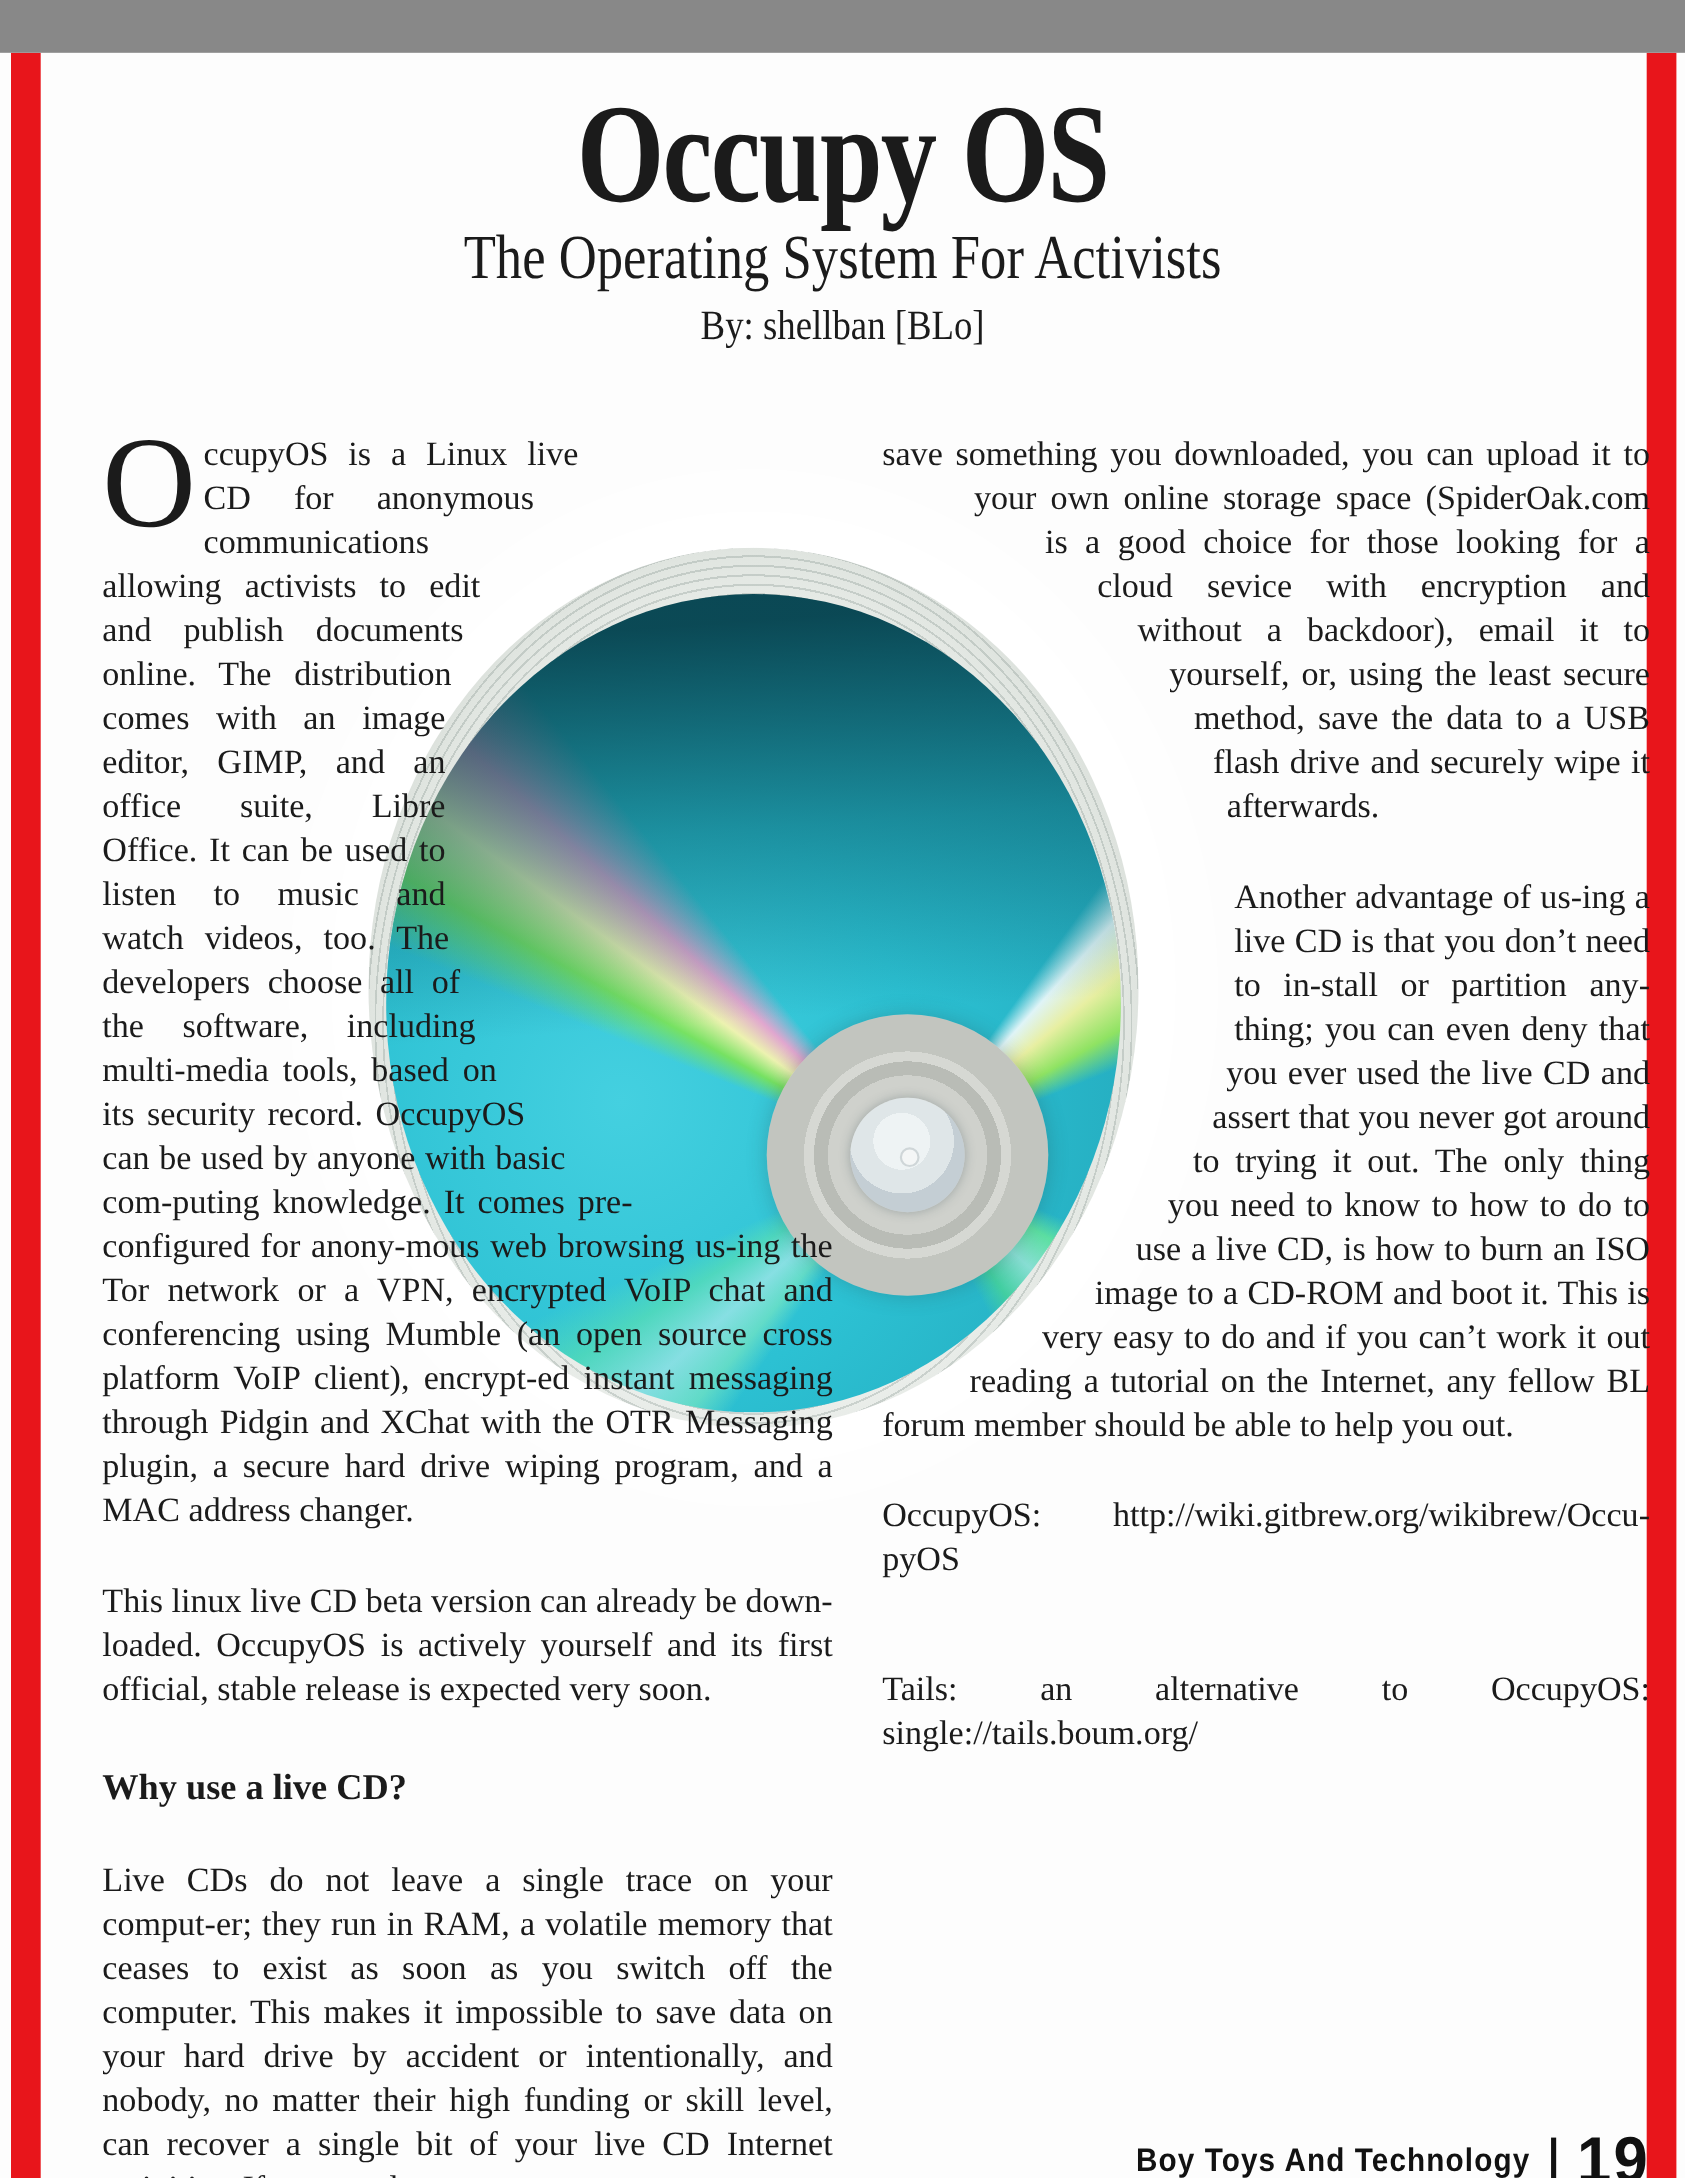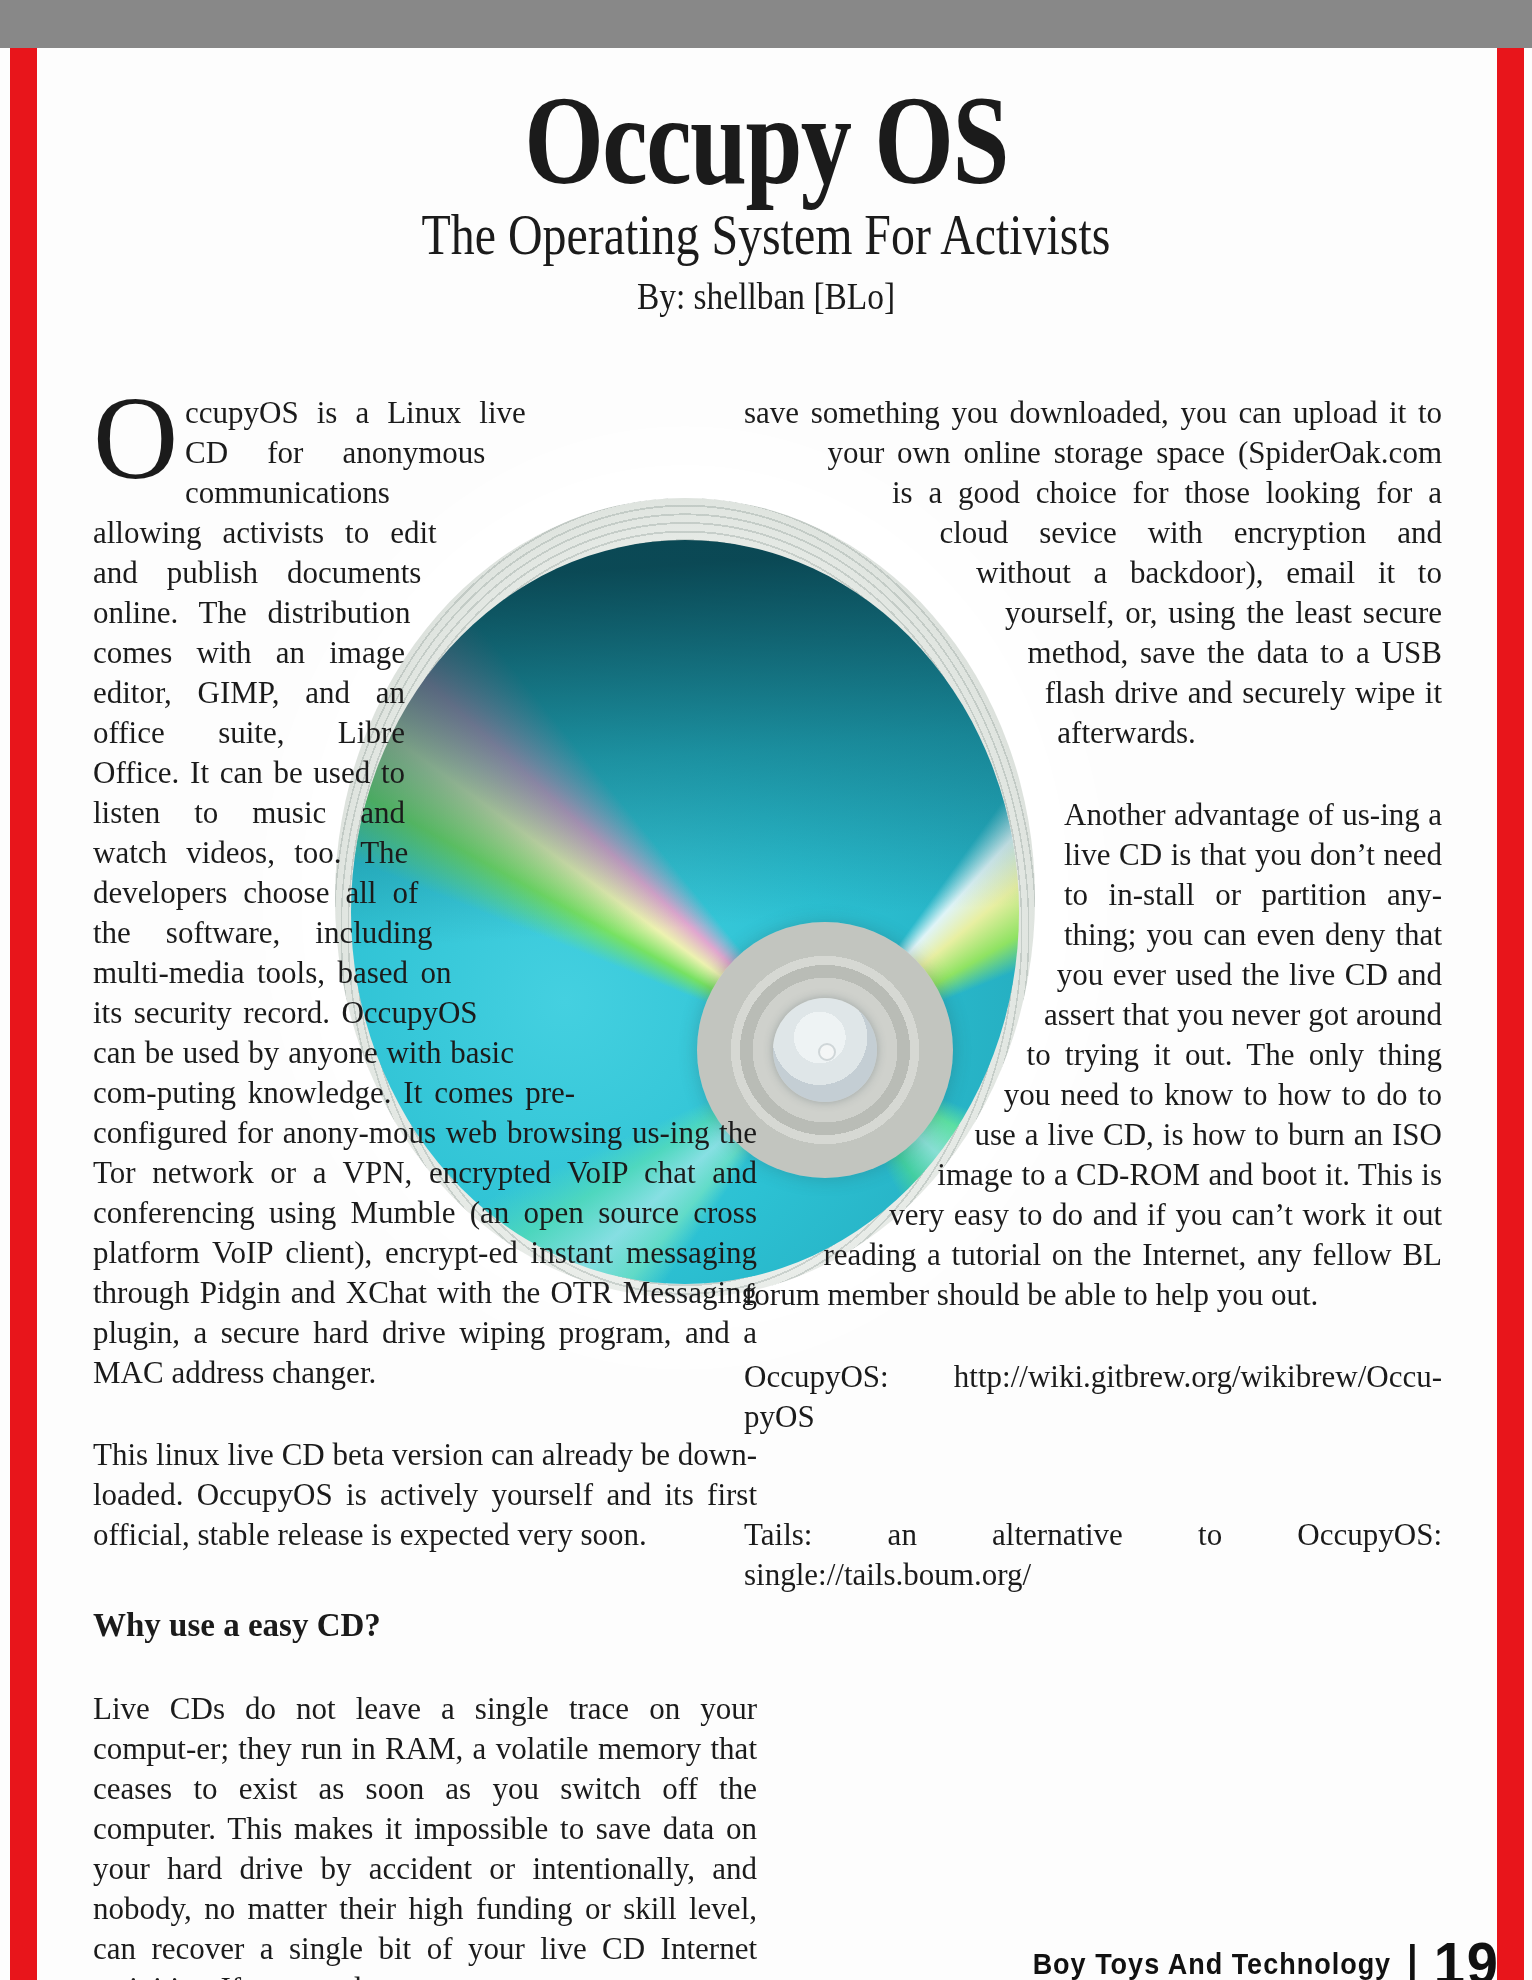--- a/index.html
+++ b/index.html
@@ -74,21 +74,21 @@
   }
   .cd-hub-dot{
     position:absolute;width:14px;height:14px;border-radius:50%;
     left:calc(50% - 7px);top:calc(50% - 7px);
     background:#f4f6f6;border:2px solid #cfd6d8;
   }
 
   
   .col{position:absolute;top:345px;z-index:2;font-size:31px;line-height:40px;text-align:justify;}
   .col-left{left:93px;width:664px;}
-  .col-right{left:744px;width:698px;}
+  .col-right{left:802px;width:698px;}
   .para{margin:0;}
   .wrap-shim-left{
     float:right;width:352px;height:690px;margin-top:210px;
     shape-outside:ellipse(245px 345px at 245px 345px);shape-margin:6px;
   }
   .wrap-shim-right{
     float:left;width:320px;height:900px;margin-top:75px;
     shape-outside:ellipse(470px 430px at -150px 460px);shape-margin:6px;
   }
   .dropcap{
@@ -134,21 +134,21 @@
       <div class="cd-hub-dot"></div>
     </div>
   </div>
 
   <section class="col col-left">
     <div class="wrap-shim-left"></div>
     <p class="para">
       <span class="dropcap">O</span><span>ccupyOS is a Linux live CD for anonymous communications allowing activists to edit and publish documents online. The distribution comes with an image editor, GIMP, and an office suite, Libre Office. It can be used to listen to music and watch videos, too. The developers choose all of the software, including multi-media tools, based on its security record. OccupyOS can be used by anyone with basic com-puting knowledge. It comes pre-configured for anony-mous web browsing us-ing the Tor network or a VPN, encrypted VoIP chat and conferencing using Mumble (an open source cross platform VoIP client), encrypt-ed instant messaging through Pidgin and XChat with the OTR Messaging plugin, a secure hard drive wiping program, and a MAC address changer.</span>
     </p>
     <p class="para mt-beta">This linux live CD beta version can already be down-loaded. OccupyOS is actively yourself and its first official, stable release is expected very soon.</p>
-    <h3 class="subhead">Why use a easy CD?</h3>
+    <h3 class="subhead">Why use a live CD?</h3>
     <p class="para mt-para3">Live CDs do not leave a single trace on your comput-er; they run in RAM, a volatile memory that ceases to exist as soon as you switch off the computer. This makes it impossible to save data on your hard drive by accident or intentionally, and nobody, no matter their high funding or skill level, can recover a single bit of your live CD Internet activities. If you need to</p>
   </section>
 
   <section class="col col-right">
     <div class="wrap-shim-right"></div>
     <p class="para">save something you downloaded, you can upload it to your own online storage space (SpiderOak.com is a good choice for those looking for a cloud sevice with encryption and without a backdoor), email it to yourself, or, using the least secure method, save the data to a USB flash drive and securely wipe it afterwards.</p>
     <p class="para mt-adv">Another advantage of us-ing a live CD is that you don’t need to in-stall or partition any-thing; you can even deny that you ever used the live CD and assert that you never got around to trying it out. The only thing you need to know to how to do to use a live CD, is how to burn an ISO image to a CD-ROM and boot it. This is very easy to do and if you can’t work it out reading a tutorial on the Internet, any fellow BL forum member should be able to help you out.</p>
     <p class="para mt-link1">OccupyOS:  http://wiki.gitbrew.org/wikibrew/Occu-pyOS</p>
     <p class="para mt-link2">Tails: an alternative to OccupyOS: single://tails.boum.org/</p>
   </section>

